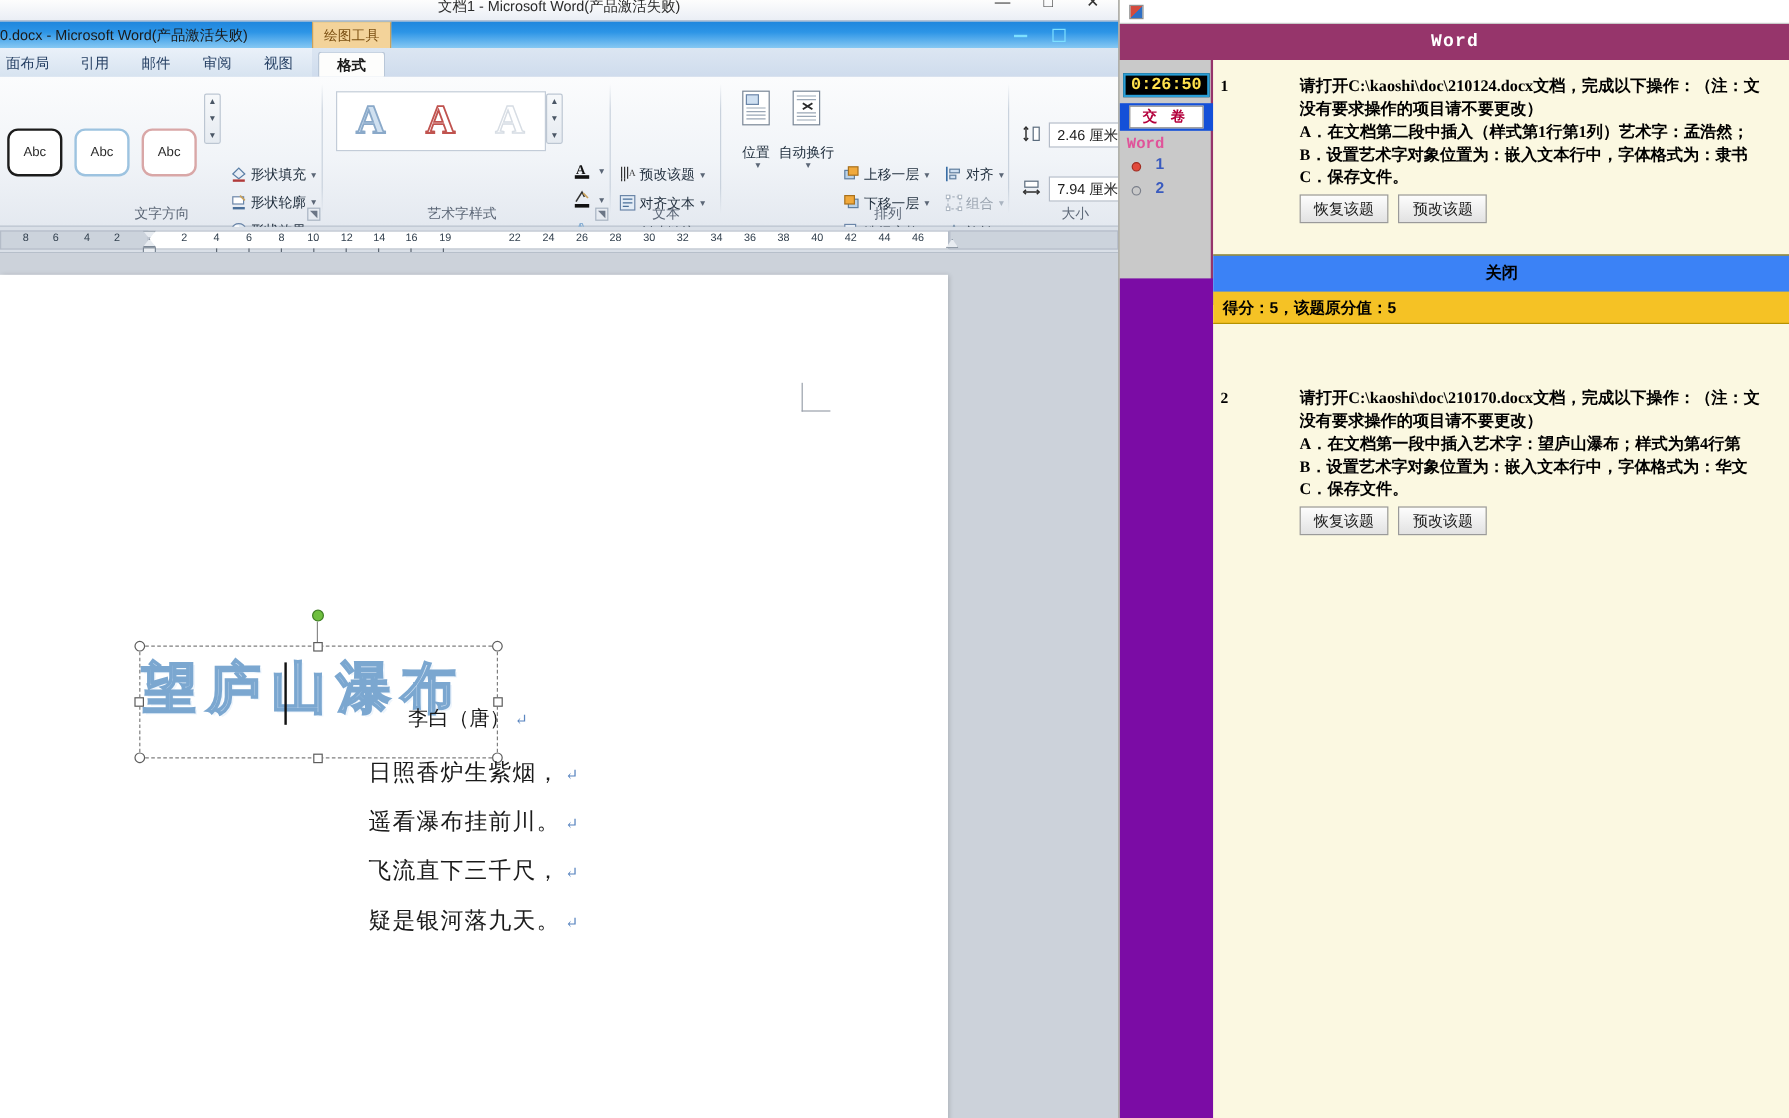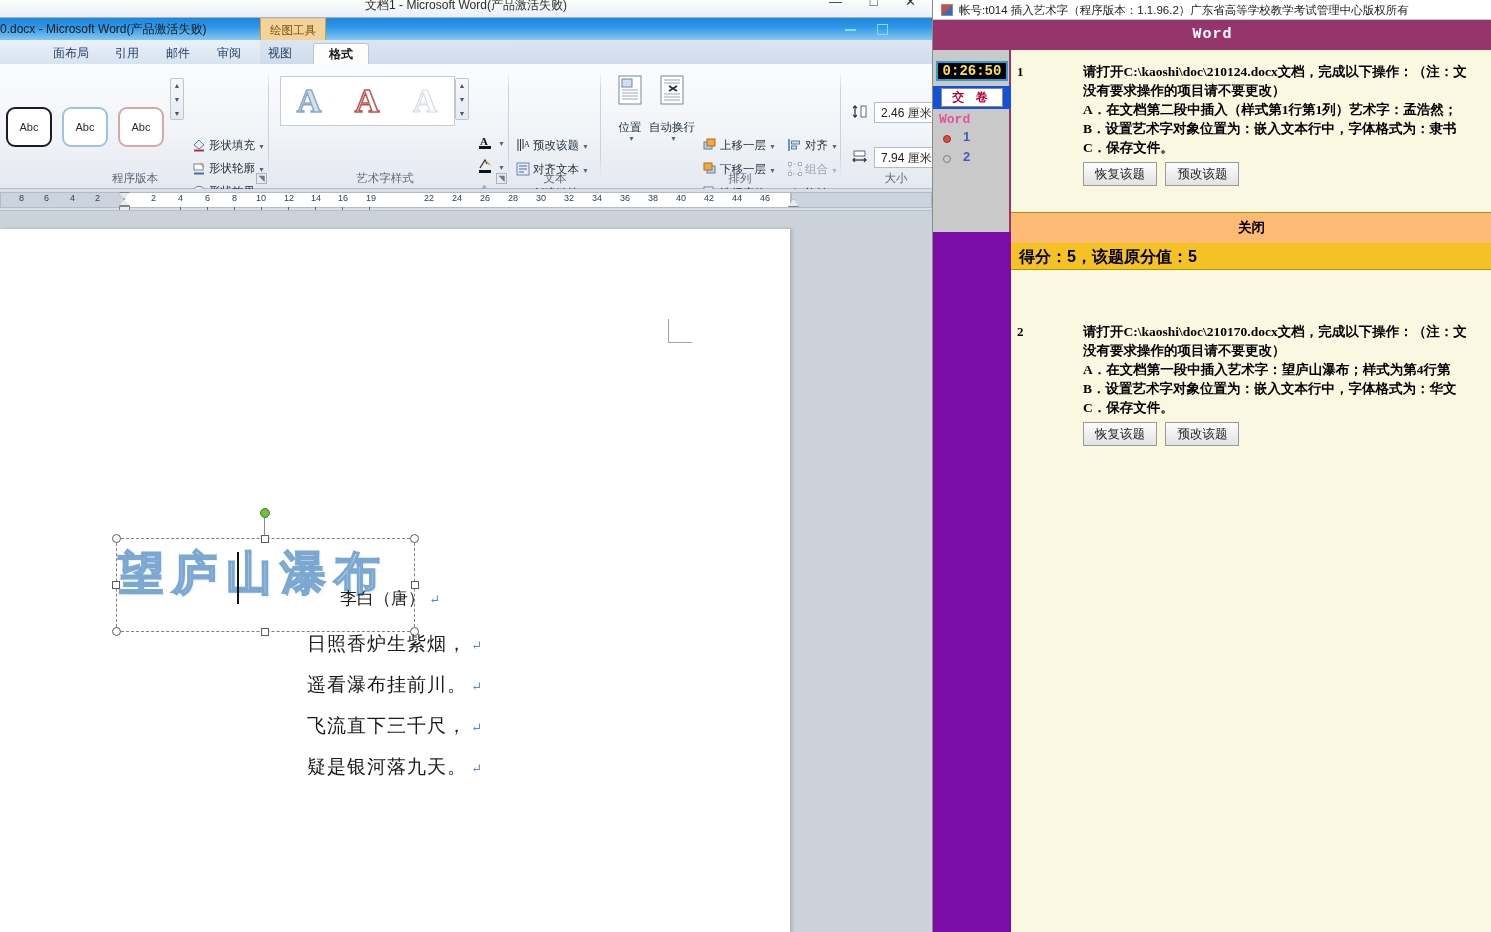--- a/index.html
+++ b/index.html
@@ -71,21 +71,20 @@
     background: linear-gradient(#dce6f2,#cfdced);
   }
   .tab-row-bg-left {
     position:absolute; left:0; top:0; width:260px; height:24px;
     background: linear-gradient(#eaf1f9,#d7e3f0);
   }
   .tab {
     position: absolute; top: 3px; height: 21px; line-height: 20px;
     font-size: 12px; color: #1f3a5f; text-align: center;
     white-space: nowrap;
-    margin-left: 48px;
   }
   .tab.active {
     background: #fdfdfc;
     border: 1px solid #b9c7d8; border-bottom: none;
     border-radius: 3px 3px 0 0;
     color: #1a1a1a;
   }
 
   
   .ribbon {
@@ -304,28 +303,28 @@
   .qbtn-row { position:absolute; left:72px; }
   .qbtn {
     display:inline-block; width:74px; height:24px;
     background:linear-gradient(#fdfdfd,#e2e2e2);
     border:1px solid #9a9a9a; color:#1a1a1a;
     font-size:12.5px; text-align:center; line-height:22px;
     margin-right:4px;
   }
   .close-bar {
     position:absolute; left:0; width:481px; height:42px;
-    background:#fdba74; border-top:1px solid #b59200; border-bottom:1px solid #b59200;
+    background:#3b82f6; border-top:1px solid #b59200; border-bottom:1px solid #b59200;
     color:#000; font-size:13.5px; font-weight:bold;
     text-align:center; line-height:30px;
   }
   .score-bar {
     position:absolute; left:0; width:481px; height:27px;
     background:#f5c225; border-bottom:1px solid #b59200;
-    color:#000; font-size:16px; font-weight:bold; line-height:27px;
+    color:#000; font-size:13px; font-weight:bold; line-height:27px;
     padding-left:8px;
   }
 </style>
 </head>
 <body>
 
 <div id="root">
 
   <div class="bg-word-window">
     <div class="bg-word-title">文档1 - Microsoft Word(产品激活失败)</div>
@@ -386,21 +385,21 @@
         </span><span>形状轮廓</span><span class="caret">▼</span>
       </div>
       <div class="rib-btn" style="left:192px; top:120px;">
         <span class="rib-icon">
           <svg width="14" height="14" viewBox="0 0 14 14">
               <ellipse cx="7" cy="6" rx="5.2" ry="3.6" fill="#dfe8f2" stroke="#6b86a8" stroke-width="1"></ellipse>
               <ellipse cx="5.5" cy="5" rx="2" ry="1.2" fill="#ffffff"></ellipse>
             </svg>
         </span><span>形状效果</span><span class="caret">▼</span>
       </div>
-      <div class="grp-label" style="left:60px;width:150px;">程序版本</div>
+      <div class="grp-label" style="left:60px;width:150px;">文字方向</div>
       <div class="dialog-launcher" style="left:256px;">◥</div>
 
       <div style="position:absolute;left:280px;top:12px;width:175px;height:50px;background:#fff;border:1px solid #c3ccd8;"></div>
       <div class="wa-item wa1" style="left:282px;">A</div>
       <div class="wa-item wa2" style="left:340px;">A</div>
       <div class="wa-item wa3" style="left:398px;">A</div>
       <div class="gallery-scroll" style="left:455px;">
         <div class="gsc-btn" style="top:0px;">▲</div>
         <div class="gsc-btn" style="top:14px;">▼</div>
         <div class="gsc-btn" style="top:28px;">▼</div>
@@ -640,21 +639,20 @@
           <span>疑是银河落九天。</span><span class="pilcrow">↵</span>
         </div>
       </div>
     </div>
   </div>
 
   <div class="exam">
 
     <div class="exam-titlebar">
       <div class="exam-app-icon"></div>
-      <div class="exam-title-text">帐号:t014  插入艺术字（程序版本：1.1.96.2）广东省高等学校教学考试管理中心版权所有</div>
     </div>
 
     <div class="exam-header">Word</div>
 
     <div class="exam-sidebar">
       <div class="timer">0:26:50</div>
       <div class="submit-wrap">
         <div class="submit-btn">交 卷</div>
       </div>
       <div class="sec-label">Word</div>

